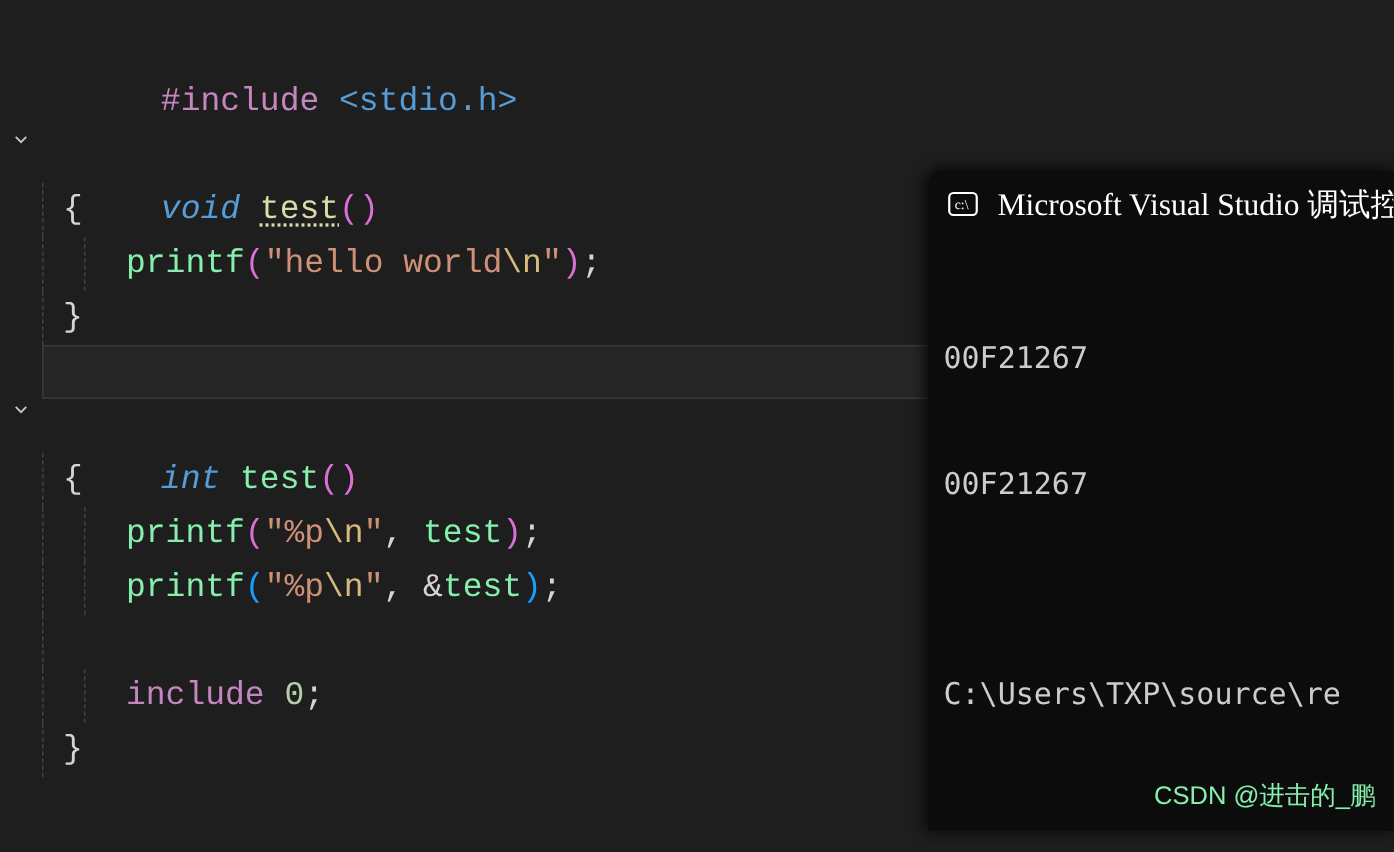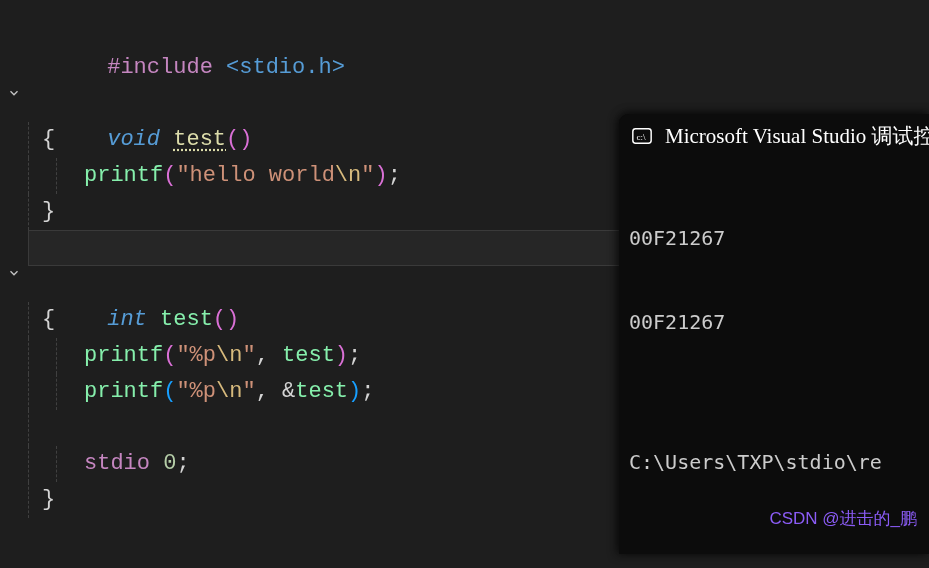--- a/index.html
+++ b/index.html
@@ -112,22 +112,22 @@
     padding: 10px 10px 0 10px;
     color: #cccccc;
     font-size: 20px;
     line-height: 28px;
     white-space: pre;
     font-family: "NSimSun","Consolas",monospace;
   }
   .watermark {
     position: absolute;
     right: 12px;
-    bottom: 24px;
-    color: #8b5cf6;
+    bottom: 12px;
+    color: #86efac;
     font-size: 17px;
     font-family: "Segoe UI","Microsoft YaHei",sans-serif;
   }
 </style>
 </head>
 <body>
 
 <div class="editor">
   <div class="current-line"></div>
 
@@ -200,21 +200,21 @@
     <div class="code"><span class="indent-block indent-guide"></span><span class="indent-block"></span><span class="indent-block indent-guide"></span><span class="indent-block"></span><span class="c-func">printf</span><span class="c-paren2">(</span><span class="c-str">"%p</span><span class="c-esc">\n</span><span class="c-str">"</span><span class="c-punct">, </span><span class="c-amp">&amp;</span><span class="c-func">test</span><span class="c-paren2">)</span><span class="c-punct">;</span></div>
   </div>
 
   <div class="line">
     <div class="gutter"></div>
     <div class="code"><span class="indent-block indent-guide"></span> </div>
   </div>
 
   <div class="line">
     <div class="gutter"></div>
-    <div class="code"><span class="indent-block indent-guide"></span><span class="indent-block"></span><span class="indent-block indent-guide"></span><span class="indent-block"></span><span class="c-pre">stdio</span><span> </span><span class="c-num">0</span><span class="c-punct">;</span></div>
+    <div class="code"><span class="indent-block indent-guide"></span><span class="indent-block"></span><span class="indent-block indent-guide"></span><span class="indent-block"></span><span class="c-pre">include</span><span> </span><span class="c-num">0</span><span class="c-punct">;</span></div>
   </div>
 
   <div class="line">
     <div class="gutter"></div>
     <div class="code"><span class="indent-block indent-guide"></span><span class="c-brace">}</span></div>
   </div>
 
 </div>
 
 <div class="console">
@@ -222,16 +222,16 @@
     <svg class="console-icon" viewBox="0 0 24 24">
       <rect x="2" y="4" width="20" height="16" rx="3" fill="none" stroke="#ffffff" stroke-width="1.6"></rect>
       <text x="6" y="16" font-size="10" fill="#ffffff" font-family="Consolas">c:\</text>
     </svg>
     <div class="console-title">Microsoft Visual Studio 调试控</div>
   </div>
   <div class="console-body">
     <div>00F21267</div>
     <div>00F21267</div>
     <div></div>
-    <div>C:\Users\TXP\stdio\re</div>
+    <div>C:\Users\TXP\source\re</div>
   </div>
   <div class="watermark">CSDN @进击的_鹏</div>
 </div>
 
 </body></html>

